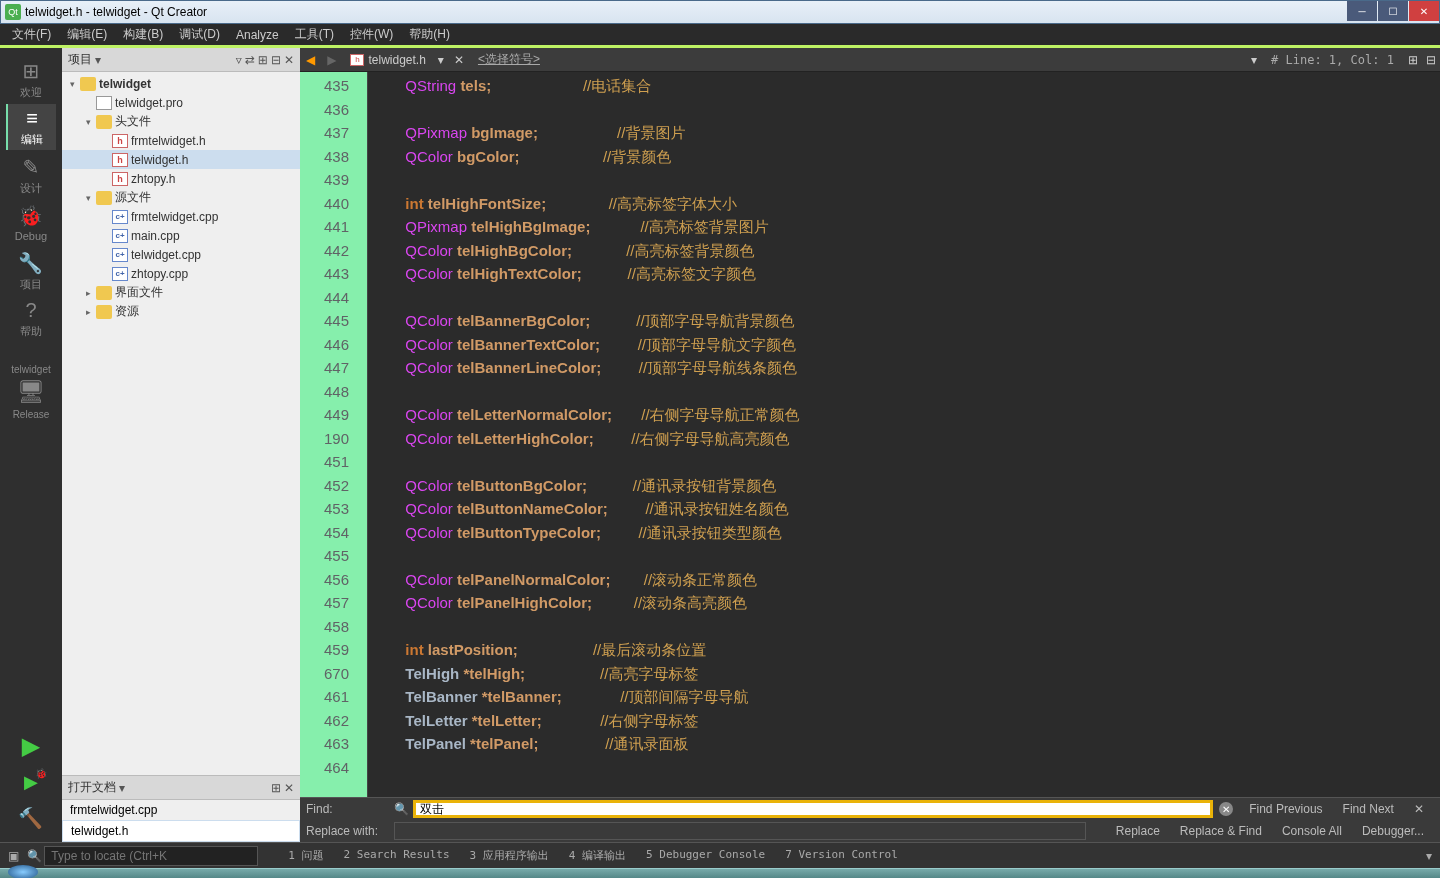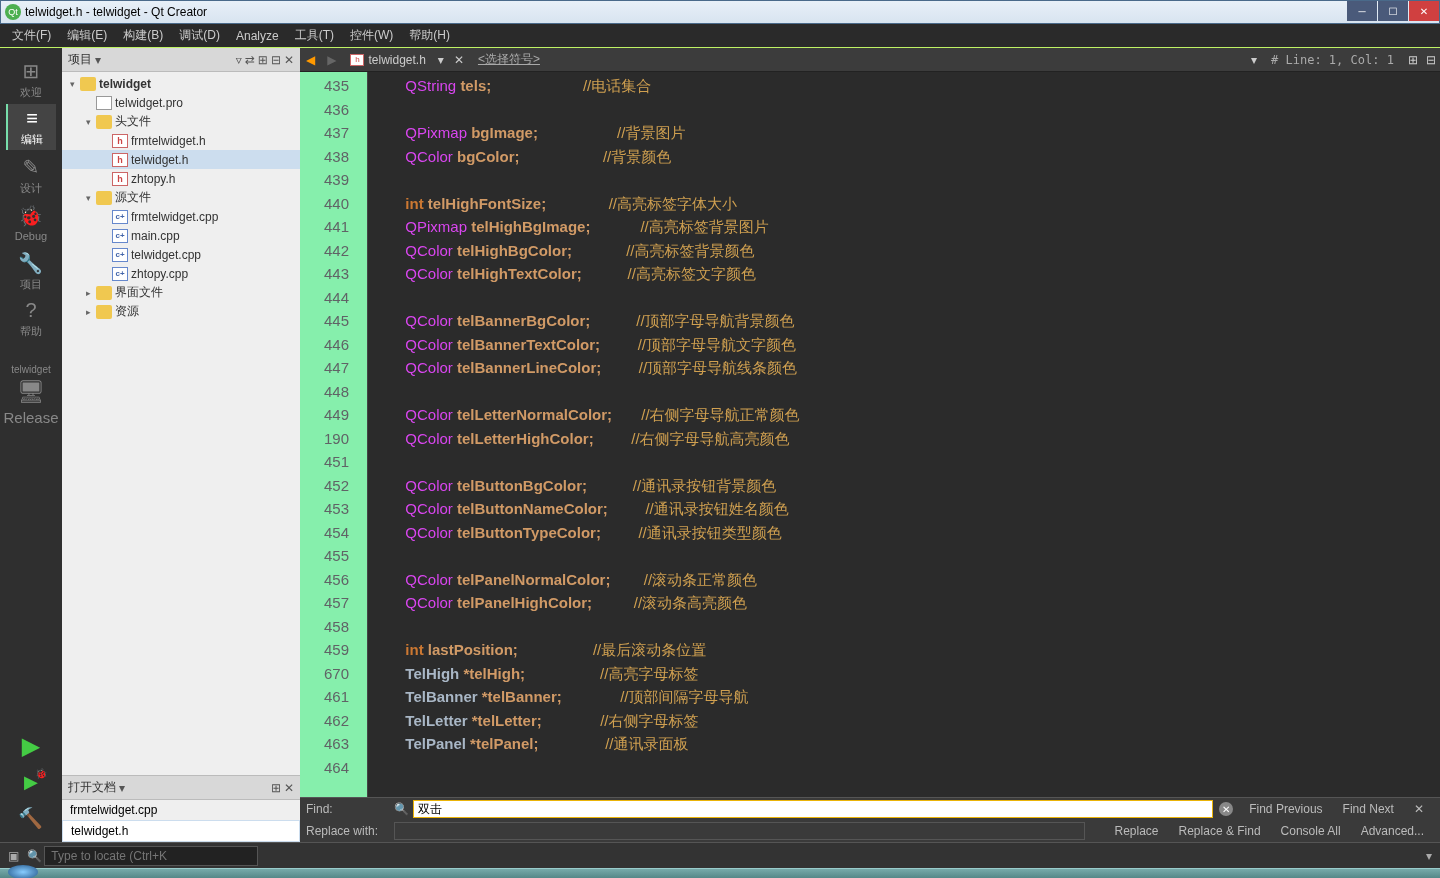--- a/index.html
+++ b/index.html
@@ -1,29 +1,29 @@
 <!DOCTYPE html>
 <html><head>
 <meta charset="utf-8">
 <style>
 * { margin: 0; padding: 0; box-sizing: border-box; font-family: "Microsoft YaHei", "Segoe UI", sans-serif; }
 body { width: 1440px; height: 878px; background: #1a1a1a; overflow: hidden; display: flex; flex-direction: column; }
 
 
 .titlebar { height: 24px; background: linear-gradient(#e8f0f8, #d8e4f0); display: flex; align-items: center; border: 1px solid #4a6a8a; position: relative; }
-.titlebar .icon { width: 16px; height: 16px; background: #4CAF50; margin: 0 4px; font-size: 9px; color: white; display: flex; align-items: center; justify-content: center; border-radius: 8px; }
+.titlebar .icon { width: 16px; height: 16px; background: #4CAF50; margin: 0 4px; font-size: 9px; color: white; display: flex; align-items: center; justify-content: center; border-radius: 2px; }
 .titlebar .title { font-size: 12px; color: #000; }
 .titlebar .winbtns { position: absolute; right: 0; top: 0; display: flex; }
 .titlebar .winbtns div { width: 30px; height: 20px; display: flex; align-items: center; justify-content: center; font-size: 10px; color: white; }
 .winbtns .min { background: #4a5a7a; }
 .winbtns .max { background: #4a5a7a; margin-left: 1px; }
 .winbtns .close { background: #d04040; margin-left: 1px; }
 
 
-.menubar { height: 24px; background: #2a2a2a; display: flex; align-items: center; padding: 0 4px; color: #ccc; font-size: 12px; border-bottom: 1px solid #bef264; }
+.menubar { height: 24px; background: #2a2a2a; display: flex; align-items: center; padding: 0 4px; color: #ccc; font-size: 12px; border-bottom: 3px solid #bef264; }
 .menubar .item { padding: 4px 8px; cursor: pointer; }
 
 
 .mainarea { flex: 1; display: flex; overflow: hidden; }
 
 
 .iconbar { width: 62px; background: #2f2f2f; display: flex; flex-direction: column; align-items: center; padding-top: 8px; color: #888; font-size: 11px; }
 .iconbar .btn { width: 50px; height: 46px; display: flex; flex-direction: column; align-items: center; justify-content: center; margin-bottom: 2px; cursor: pointer; }
 .iconbar .btn.active { background: #444; color: #fff; border-left: 2px solid #7da; }
 .iconbar .btn .ic { font-size: 20px; margin-bottom: 2px; }
@@ -71,21 +71,21 @@
 .kw { color: #cc7832; font-weight: bold; }
 .typ { color: #a9b7c6; font-weight: bold; }
 .qtyp { color: #d946ef; }
 .var { color: #d19a66; font-weight: bold; }
 .cmt { color: #d0a050; }
 
 
 .findbar { background: #3a3a3a; color: #bbb; font-size: 12px; border-top: 1px solid #555; }
 .findrow { display: flex; align-items: center; height: 22px; padding: 0 6px; }
 .findrow .lbl { width: 88px; }
-.findrow input { flex: 1; background: #fff; border: 1px solid #eab308; height: 18px; padding: 0 4px; font-size: 12px; }
+.findrow input { flex: 1; background: #fff; border: 3px solid #eab308; height: 18px; padding: 0 4px; font-size: 12px; }
 .findrow .fbtn { padding: 0 10px; cursor: pointer; }
 .findrow .clearx { background: #888; color: #fff; border-radius: 50%; width: 14px; height: 14px; display: flex; align-items: center; justify-content: center; font-size: 10px; margin: 0 6px; cursor: pointer; }
 .findrow2 input { background: #3a3a3a; border: 1px solid #555; color: #ccc; }
 
 
 .bottombar { height: 26px; background: #333; display: flex; align-items: center; color: #aaa; font-size: 12px; border-top: 1px solid #555; }
 .bottombar .bic { padding: 0 8px; cursor: pointer; }
 .bottombar input { background: #222; border: 1px solid #555; height: 20px; width: 214px; padding: 0 6px; color: #888; font-size: 12px; }
 .bottombar .tab { padding: 0 10px; cursor: pointer; font-family: Consolas, monospace; font-size: 11px; }
 
@@ -142,21 +142,21 @@
           <div>项目</div>
         </div>
         <div class="btn">
           <div class="ic">?</div>
           <div>帮助</div>
         </div>
       </div>
     <div style="height:20px"></div>
     <div style="font-size:10px;text-align:center">telwidget</div>
     <div style="font-size:22px;margin:4px 0">🖥</div>
-    <div style="font-size:15px">Release</div>
+    <div style="font-size:10px">Release</div>
     <div class="spacer"></div>
     <div class="runbtn" style="color:#4c4">▶</div>
     <div class="runbtn" style="color:#4c4;font-size:18px;position:relative">▶<span style="position:absolute;font-size:10px;right:14px;top:4px;color:#aaa">🐞</span></div>
     <div class="runbtn" style="color:#d80;font-size:20px">🔨</div>
     <div style="height:6px"></div>
   </div>
 
   <div class="sidebar">
     <div class="sidehead">
       <span>项目</span>
@@ -325,29 +325,37 @@
         <span class="fbtn">Find Next</span>
         <span class="fbtn">✕</span>
       </div>
       <div class="findrow findrow2">
         <span class="lbl">Replace with:</span>
         <input style="">
         <span style="width:20px"></span>
         <span class="fbtn">Replace</span>
         <span class="fbtn">Replace &amp; Find</span>
         <span class="fbtn">Console All</span>
-        <span class="fbtn">Advanced...</span>
+        <span class="fbtn">Debugger...</span>
       </div>
     </div>
   </div>
 </div>
 
 <div class="bottombar">
   <span class="bic">▣</span>
   <span style="color:#888;margin-right:2px">🔍</span>
   <input placeholder="Type to locate (Ctrl+K" style="">
+  <span id="bottomtabs" style="display:flex;margin-left:20px">
+      <div class="tab">1  问题</div>
+      <div class="tab">2  Search Results</div>
+      <div class="tab">3  应用程序输出</div>
+      <div class="tab">4  编译输出</div>
+      <div class="tab">5  Debugger Console</div>
+      <div class="tab">7  Version Control</div>
+    </span>
   <span style="flex:1"></span>
   <span class="bic">▾</span>
 </div>
 
 <div class="taskbar">
   <div class="start"></div>
 </div>
 
 </body></html>

